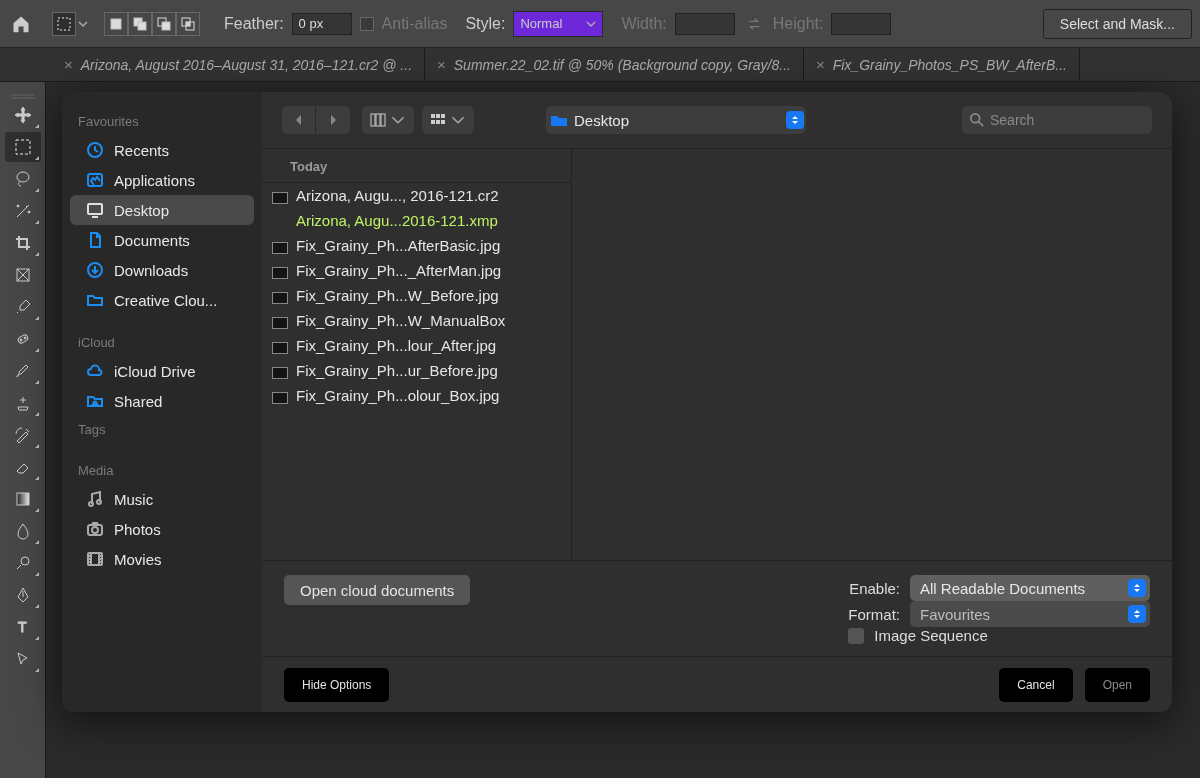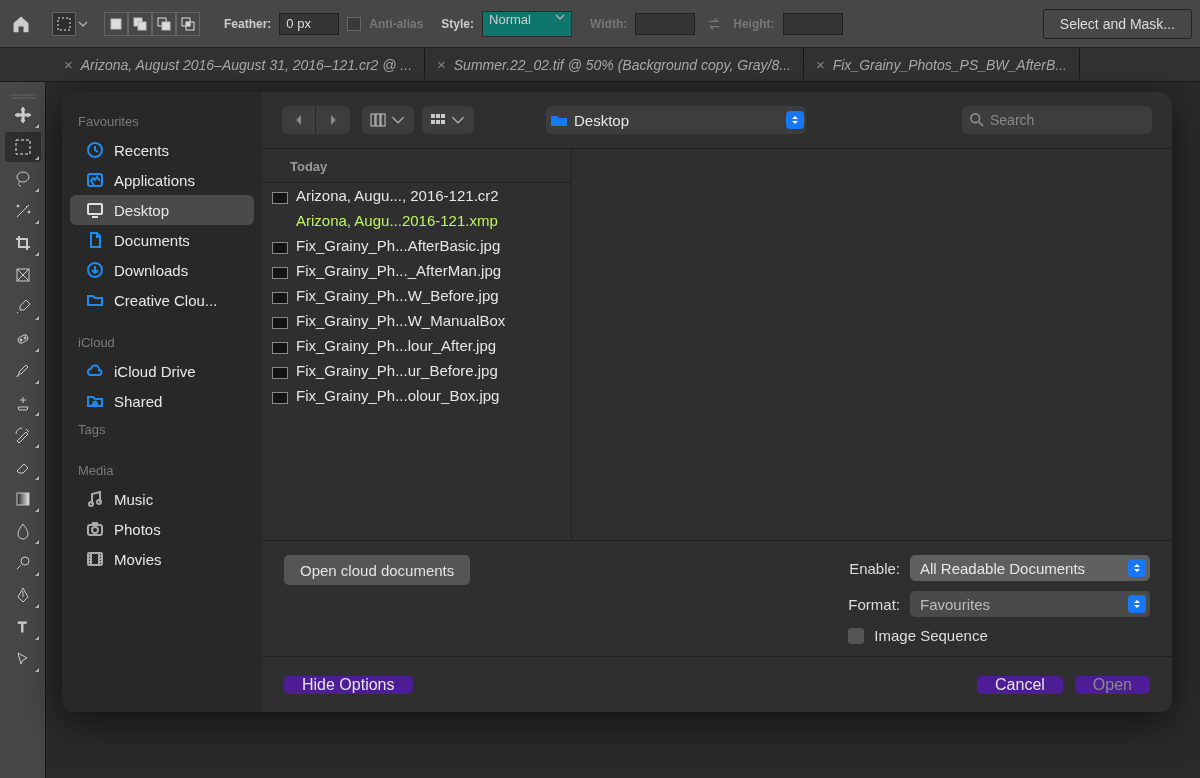--- a/index.html
+++ b/index.html
@@ -4,24 +4,24 @@
 <style>
 * { box-sizing: border-box; margin: 0; padding: 0; font-family: -apple-system, "Helvetica Neue", Arial, sans-serif; }
 body { background: #323232; width: 1200px; height: 778px; overflow: hidden; color: #ddd; font-size: 14px; }
 
 
 .optbar { height: 48px; background: #474747; display: flex; align-items: center; padding: 0 8px; gap: 8px; border-bottom: 1px solid #222; }
 .optbar .home { width: 26px; height: 26px; display:flex; align-items:center; justify-content:center; }
 .optbar .sel-group { display:flex; margin-left: 10px; }
 .optbar .sel-btn { width: 24px; height: 24px; border:1px solid #666; display:flex; align-items:center; justify-content:center; background:#474747; }
 .optbar .sel-btn svg { width:14px; height:14px; fill:#bbb; stroke:#bbb; }
-.optbar .lbl { color:#ccc; font-size:12px;font-weight:bold; }
+.optbar .lbl { color:#ccc; font-size:16px; }
 .optbar .feather-in { width: 60px; height:22px; background:#353535; border:1px solid #222; color:#ddd; padding:0 6px; font-size:13px; }
 .optbar .check { width:14px; height:14px; border:1px solid #666; background:#3a3a3a; }
-.optbar .style-dd { width:90px; height:26px; background:#0f766e; border:1px solid #2a2a2a; color:#ccc; padding:0 6px; display:flex; align-items:flex-start; justify-content:space-between; font-size:13px; }
+.optbar .style-dd { width:90px; height:26px; background:#6d28d9; border:1px solid #2a2a2a; color:#ccc; padding:0 6px; display:flex; align-items:center; justify-content:space-between; font-size:13px; }
 .optbar .wh-in { width:60px; height:22px; background:#353535; border:1px solid #222; color:#777; }
 .optbar .swap { width:22px; height:22px; display:flex; align-items:center; justify-content:center; }
 .optbar .selmask { margin-left:auto; height:30px; padding:0 16px; background:#474747; border:1px solid #222; color:#ddd; font-size:14px; border-radius: 3px; }
 
 
 .tabbar { height: 34px; background:#323232; display:flex; border-bottom:1px solid #1a1a1a; padding-left: 52px; }
 .tab { display:flex; align-items:center; padding:0 12px; color:#aaa; font-size:14px; font-style: italic; border-right: 1px solid #1a1a1a; max-width: 440px; white-space: nowrap; }
 .tab .close { margin-right: 8px; color:#888; font-style:normal; font-size: 15px; }
 
 
@@ -64,32 +64,32 @@
 .filepane { flex:1; display:flex; border-top:1px solid #222; }
 .filelist { width: 310px; border-right:1px solid #222; overflow: hidden; }
 .filelist .hdr { color:#9a9a9a; font-size:13px; font-weight:600; padding: 10px 0 8px 28px; border-bottom: 1px solid #222; }
 .filelist .row { display:flex; align-items:flex-end; gap:8px; padding: 4px 8px 4px 10px; color:#e6e6e6; font-size:15px; white-space: nowrap; }
 .filelist .row.dim { color:#bef264; }
 .filelist .thumb { width:16px; height:12px; background:#141414; border:1px solid #888; flex-shrink:0; }
 .preview { flex:1; }
 
 .options { border-top:1px solid #222; padding: 14px 22px 12px 22px; display:flex; gap: 30px; }
 .opt-left .cloudbtn { height:30px; background:#555; padding:0 16px; border-radius:5px; color:#e4e4e4; font-size:15px; display:inline-flex; align-items:center; }
-.opt-right { margin-left:auto; display:flex; flex-direction:column; gap:10px; }
+.opt-right { margin-left:auto; display:flex; flex-direction:column; }
 .opt-row { display:flex; align-items:center; gap:10px; justify-content:flex-end; }
 .opt-row .olbl { color:#ddd; font-size:15px; }
 .dd { width:240px; height:26px; border-radius:5px; display:flex; align-items:center; padding:0 4px 0 10px; font-size:15px; position:relative; }
 .dd.enable { background:#5f5f5f; color:#e8e8e8; }
 .dd.format { background:#4a4a4a; color:#bdbdbd; }
 .dd .ddarr { margin-left:auto; width:18px; height:18px; background:#1877f2; border-radius:4px; display:flex; align-items:center; justify-content:center; }
 .dd .ddarr svg { width:10px; height:10px; fill:#fff; }
 .chk { width:16px; height:16px; background:#555; border-radius:3px; }
 
 .footer { height:56px; border-top:1px solid #222; display:flex; align-items:center; padding: 0 22px; gap: 12px; }
-.footer .pill { height:18px; background:#4c1d95; padding:0 18px; border-radius:5px; color:#e4e4e4; font-size:16px; display:inline-flex; align-items:center; }
+.footer .pill { height:34px; background:#000000; padding:0 18px; border-radius:5px; color:#e4e4e4; font-size:12px; display:inline-flex; align-items:center; }
 .footer .spacer { flex:1; }
 .footer .pill.disabled { color:#8a8a8a; }
 
 .chev { width:10px; height:10px; }
 </style>
 </head>
 <body>
 
 <div class="optbar">
   <div class="home">

